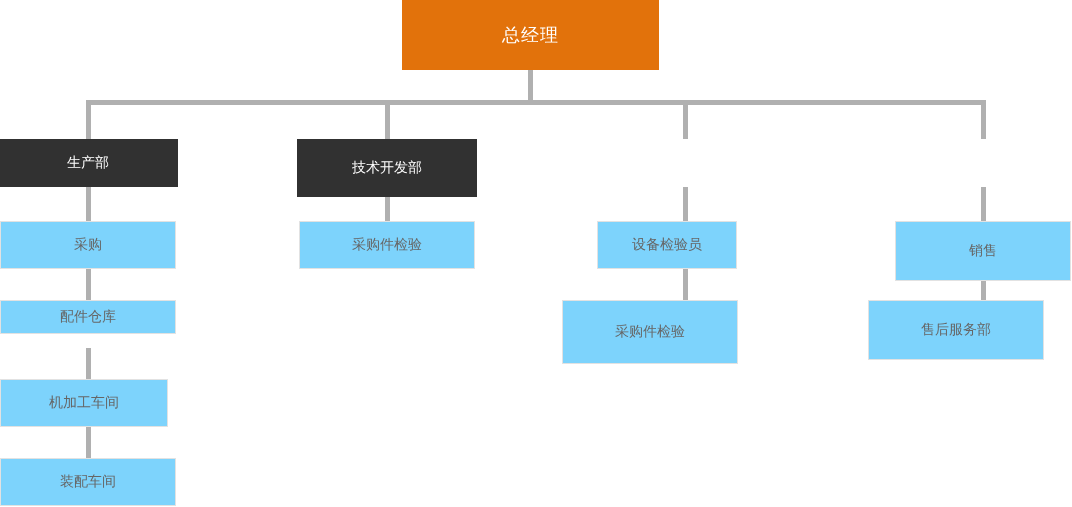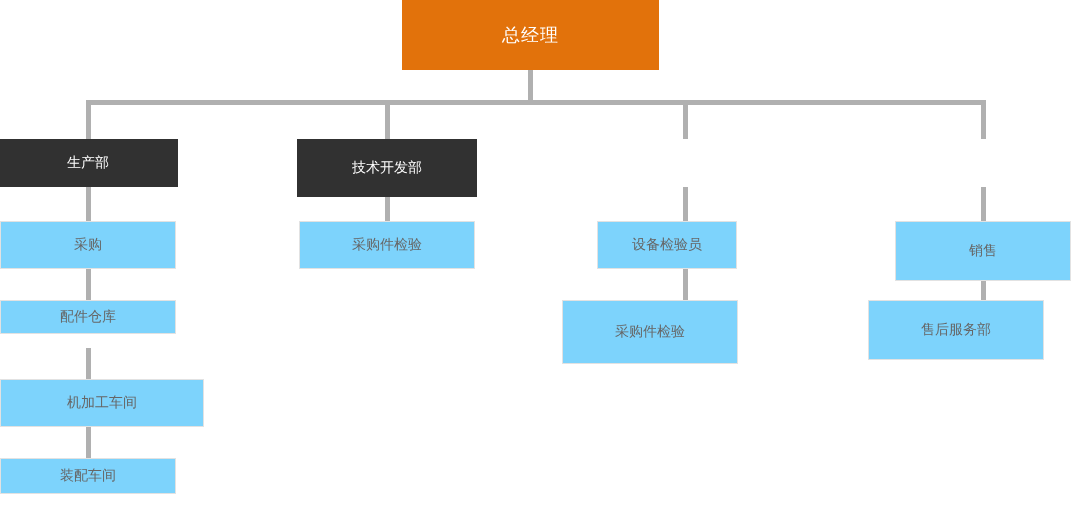--- a/index.html
+++ b/index.html
@@ -75,24 +75,24 @@
   <div class="node node-dept" style="left:297px;top:139px;width:180px;height:58px">
     <span>技术开发部</span>
   </div>
 
   <div class="node node-child" style="left:0;top:221px;width:176px;height:48px">
     <span>采购</span>
   </div>
   <div class="node node-child" style="left:0;top:300px;width:176px;height:34px">
     <span>配件仓库</span>
   </div>
-  <div class="node node-child" style="left:0;top:379px;width:204px;height:48px">
+  <div class="node node-child" style="left:0;top:379px;width:168px;height:48px">
     <span>机加工车间</span>
   </div>
-  <div class="node node-child" style="left:0;top:458px;width:176px;height:36px">
+  <div class="node node-child" style="left:0;top:458px;width:176px;height:48px">
     <span>装配车间</span>
   </div>
 
   <div class="node node-child" style="left:299px;top:221px;width:176px;height:48px">
     <span>采购件检验</span>
   </div>
 
   <div class="node node-child" style="left:597px;top:221px;width:140px;height:48px">
     <span>设备检验员</span>
   </div>

